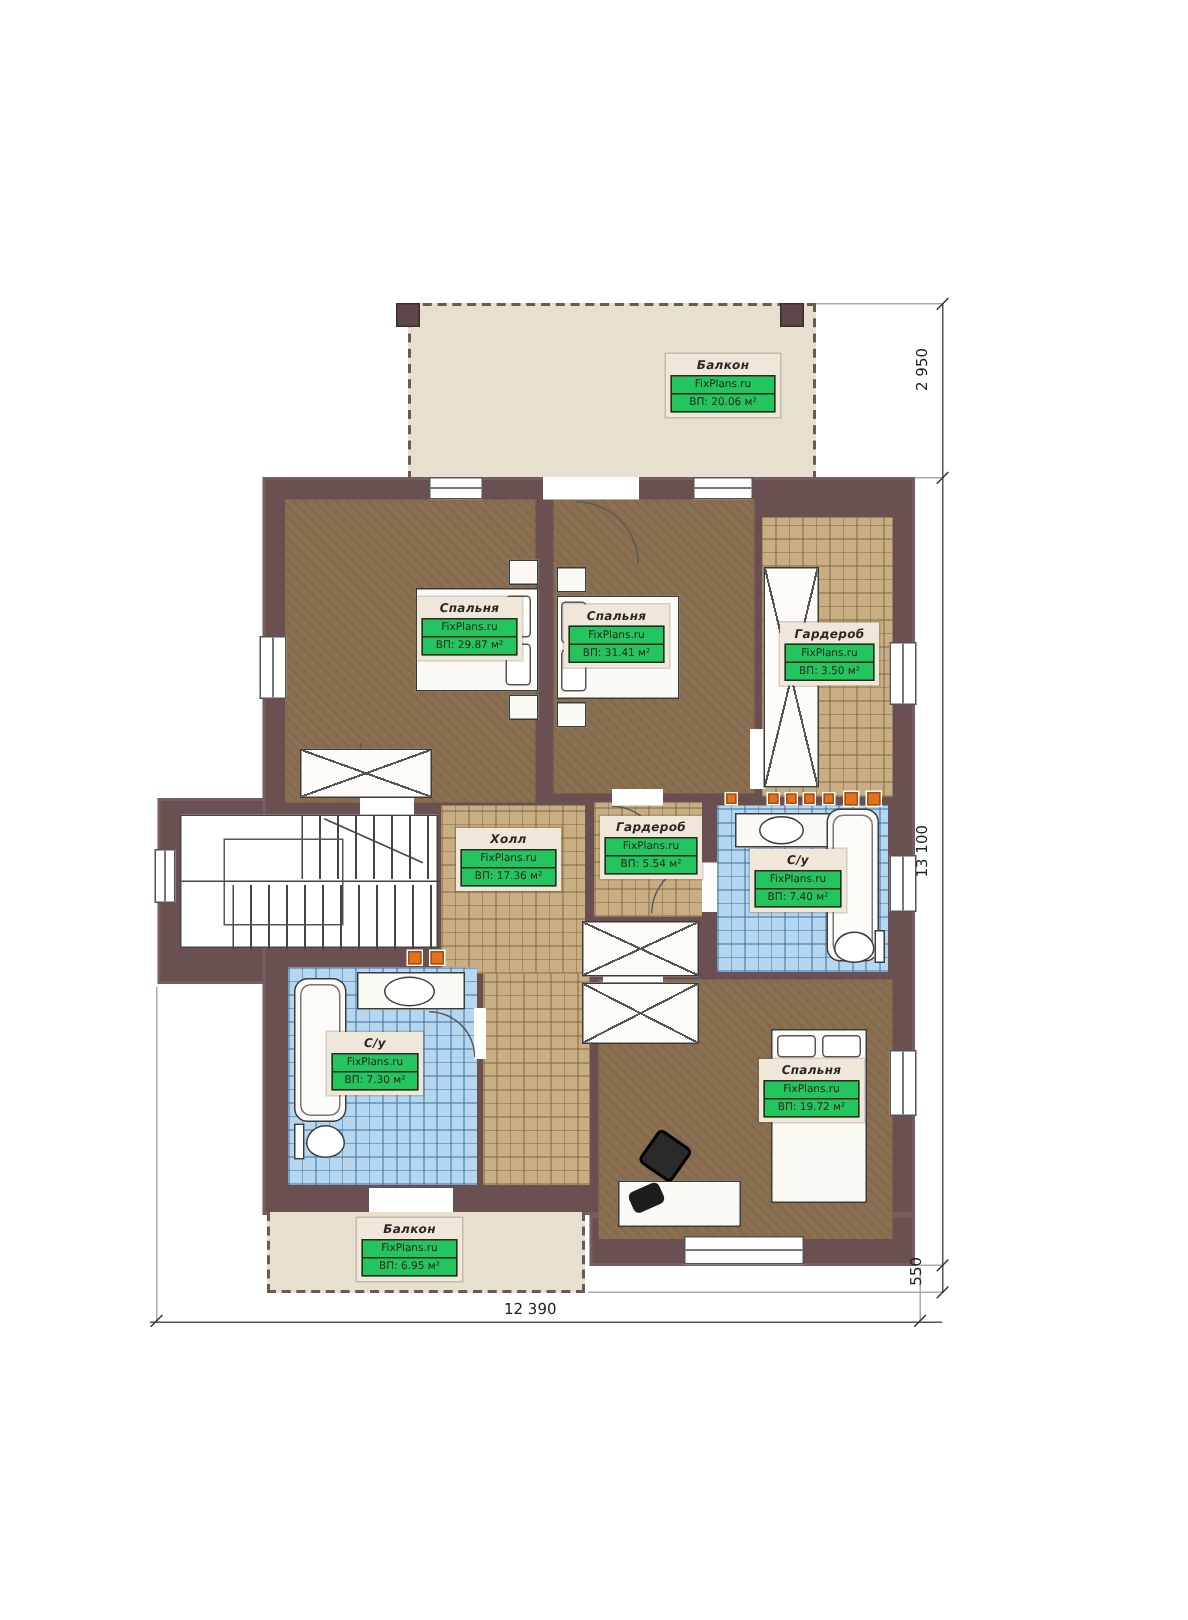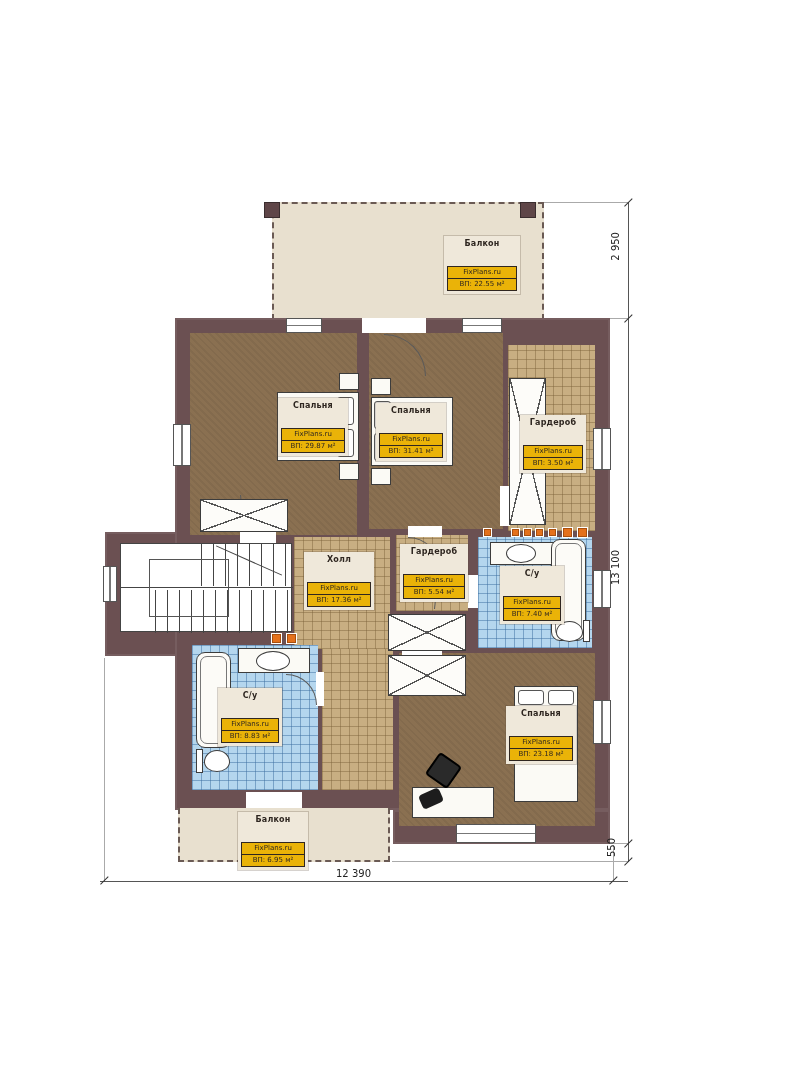--- a/index.html
+++ b/index.html
@@ -42,22 +42,22 @@
   .tank{background:#fff;border:1px solid #3c3c3c;}
   .dark{background:#1d1d1d;border-radius:4px;}
   .orange{width:7px;height:7px;background:#e4711c;border:1px solid #a84f0e;box-shadow:0 0 0 1px #fff;}
   
   .stairs{background:#fff;border:1.2px solid #444;}
   .treads{background-image:repeating-linear-gradient(90deg,#444 0 1px,transparent 1px 12px);}
   .sline{background:#444;}
   .svoid{border:1px solid #555;background:transparent;}
   
   .plate{background:#efe8da;padding:2px 3px 3px 3px;text-align:center;box-shadow:0 0 0 1px rgba(90,75,60,.25);}
-  .pname{font-size:8px;font-weight:bold;color:#2e2620;letter-spacing:.2px;line-height:11px;white-space:nowrap;}
-  .pbox{border:1px solid #2f2620;background:#eab308;margin-top:17px;}
+  .pname{font-size:8px;font-weight:bold;color:#2e2620;letter-spacing:.2px;line-height:11px;white-space:nowrap;font-style:italic;}
+  .pbox{border:1px solid #2f2620;background:#22c55e;margin-top:1px;}
   .prow{font-size:7px;color:#2e2620;line-height:11px;border-top:1px solid #2f2620;white-space:nowrap;padding:0 2px;}
   .prow:first-child{border-top:none;}
   
   .dline{background:#555;}
   .eline{background:#aaa;}
   .tick{width:11px;height:1.4px;background:#333;transform:rotate(-45deg);}
   .dimtxt{font-size:10px;color:#222;}
   .vtext{writing-mode:vertical-rl;transform:rotate(180deg);}
 </style>
 </head>
@@ -161,21 +161,21 @@
   <div class="a orange" style="left:549px;top:529px;"></div>
   <div class="a orange" style="left:563px;top:528px;width:9px;height:9px;"></div>
   <div class="a orange" style="left:578px;top:528px;width:9px;height:9px;"></div>
   <div class="a orange" style="left:272px;top:634px;width:9px;height:9px;"></div>
   <div class="a orange" style="left:287px;top:634px;width:9px;height:9px;"></div>
 
   <div class="a plate" style="left:444px;top:236px;width:76px;">
     <div class="pname">Балкон</div>
     <div class="pbox">
       <div class="prow">FixPlans.ru</div>
-      <div class="prow">ВП: 22.55 м²</div>
+      <div class="prow">ВП: 20.06 м²</div>
     </div>
   </div>
 
   <div class="a plate" style="left:278px;top:398px;width:70px;">
     <div class="pname">Спальня</div>
     <div class="pbox">
       <div class="prow">FixPlans.ru</div>
       <div class="prow">ВП: 29.87 м²</div>
     </div>
   </div>
@@ -217,29 +217,29 @@
     <div class="pbox">
       <div class="prow">FixPlans.ru</div>
       <div class="prow">ВП: 7.40 м²</div>
     </div>
   </div>
 
   <div class="a plate" style="left:218px;top:688px;width:64px;">
     <div class="pname">С/у</div>
     <div class="pbox">
       <div class="prow">FixPlans.ru</div>
-      <div class="prow">ВП: 8.83 м²</div>
+      <div class="prow">ВП: 7.30 м²</div>
     </div>
   </div>
 
   <div class="a plate" style="left:506px;top:706px;width:70px;">
     <div class="pname">Спальня</div>
     <div class="pbox">
       <div class="prow">FixPlans.ru</div>
-      <div class="prow">ВП: 23.18 м²</div>
+      <div class="prow">ВП: 19.72 м²</div>
     </div>
   </div>
 
   <div class="a plate" style="left:238px;top:812px;width:70px;">
     <div class="pname">Балкон</div>
     <div class="pbox">
       <div class="prow">FixPlans.ru</div>
       <div class="prow">ВП: 6.95 м²</div>
     </div>
   </div>

